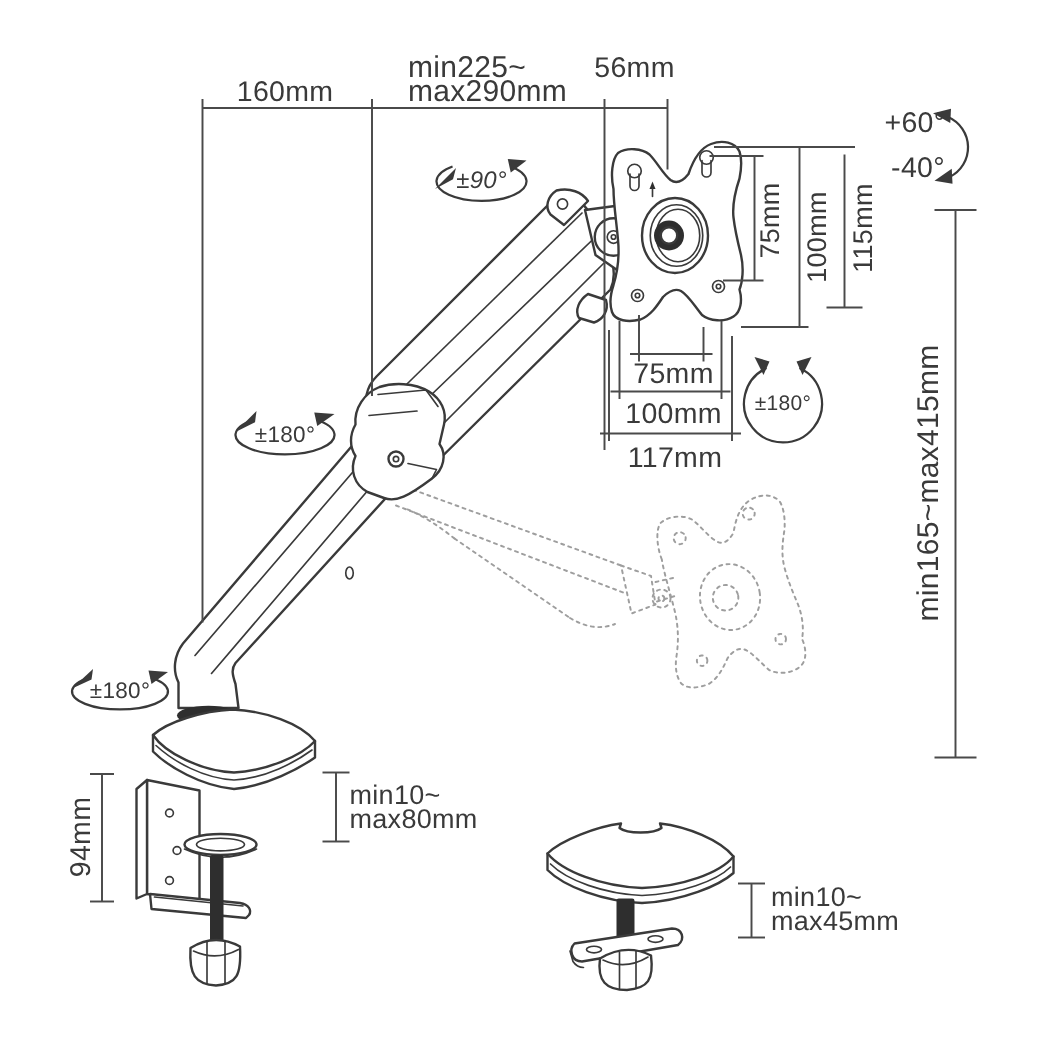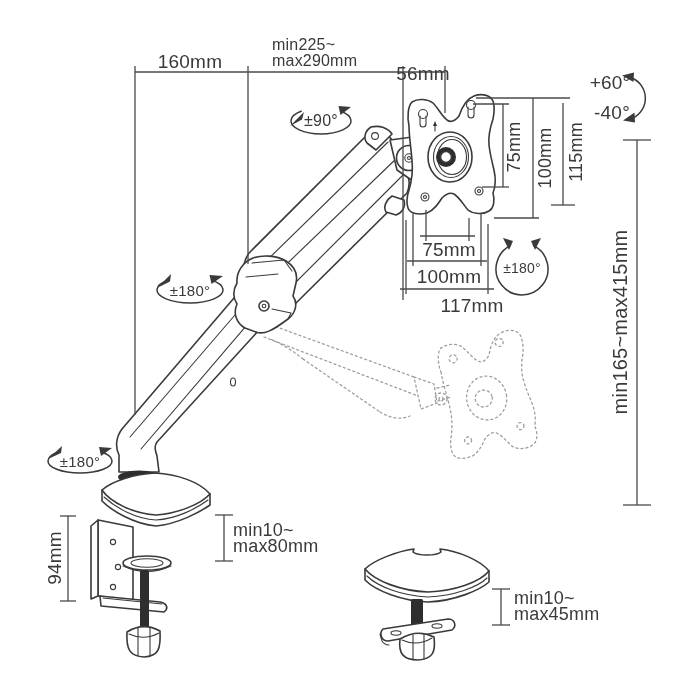--- a/index.html
+++ b/index.html
@@ -10,21 +10,21 @@
     position:relative;width:700px;height:700px;background:var(--bg);
     font-family:"Liberation Sans", sans-serif;color:var(--line);overflow:hidden;
   }
   .canvas svg{position:absolute;left:0;top:0;color:var(--line);}
   .lbl{
     position:absolute;white-space:nowrap;color:var(--line);
     transform:translate(-50%,-50%);font-size:19px;letter-spacing:.2px;
   }
   .lbl.rot{transform:translate(-50%,-50%) rotate(-90deg);}
   .lbl.tl{transform:none;}  
-  .lbl.f14{font-size:14px;} .lbl.f15{font-size:15px;} .lbl.f16{font-size:16px;}
+  .lbl.f14{font-size:14px;} .lbl.f15{font-size:15px;} .lbl.f16{font-size:16px;font-style:italic;}
   .lbl.f18{font-size:18px;} .lbl.f20{font-size:20px;}
   .lbl .ln{display:block;line-height:16px;}
   .art{stroke:currentColor;fill:none;stroke-width:1.6;stroke-linejoin:round;stroke-linecap:round;}
   .art .thin{stroke-width:1.1;}
   .art .wfill{fill:#fff;}
   .art .dkfill{fill:var(--dark);stroke:none;}
   .dims{stroke:var(--dim);fill:none;stroke-width:1.3;}
   .rot-marks{stroke:var(--line);fill:none;stroke-width:1.5;}
   .rot-marks .ah{fill:var(--line);stroke:none;}
   .ghost{stroke:var(--ghost);fill:none;stroke-width:1.3;
@@ -247,39 +247,39 @@
     <g>
       <path d="M632,78 A22,22 0 0 1 633,118"></path>
       <polygon class="ah" points="622,75.5 634,72.5 633.5,82"></polygon>
       <polygon class="ah" points="623,120.5 634.5,112.5 635,122.5"></polygon>
     </g>
   </g>
 </svg>
 
 <div class="lbl" style="left:190px;top:62px;">160mm</div>
 
-<div class="lbl tl" style="left:272px;top:37px;font-size:16px;">
+<div class="lbl tl" style="left:272px;top:37px;font-size:20px;">
   <span class="ln">min225~</span>
   <span class="ln">max290mm</span>
 </div>
 
-<div class="lbl" style="left:423px;top:74px;">56mm</div>
+<div class="lbl" style="left:423px;top:46px;">56mm</div>
 
 <div class="lbl f16" style="left:321px;top:121px;">±90°</div>
 
 <div class="lbl" style="left:610px;top:83px;">+60°</div>
 <div class="lbl" style="left:612px;top:113px;">-40°</div>
 
 <div class="lbl rot f18" style="left:514px;top:147px;">75mm</div>
 <div class="lbl rot f18" style="left:545px;top:158px;">100mm</div>
 <div class="lbl rot f18" style="left:576px;top:152px;">115mm</div>
 
 <div class="lbl" style="left:449px;top:250px;">75mm</div>
 <div class="lbl" style="left:449px;top:277px;">100mm</div>
-<div class="lbl" style="left:472px;top:306px;">117mm</div>
+<div class="lbl" style="left:450px;top:306px;">117mm</div>
 
 <div class="lbl f14" style="left:522px;top:268px;">±180°</div>
 <div class="lbl f15" style="left:190px;top:290px;">±180°</div>
 <div class="lbl f15" style="left:80px;top:461px;">±180°</div>
 
 <div class="lbl rot f20" style="left:620px;top:322px;">min165~max415mm</div>
 
 <div class="lbl rot" style="left:55px;top:558px;">94mm</div>
 
 <div class="lbl tl" style="left:233px;top:522px;font-size:18px;">

